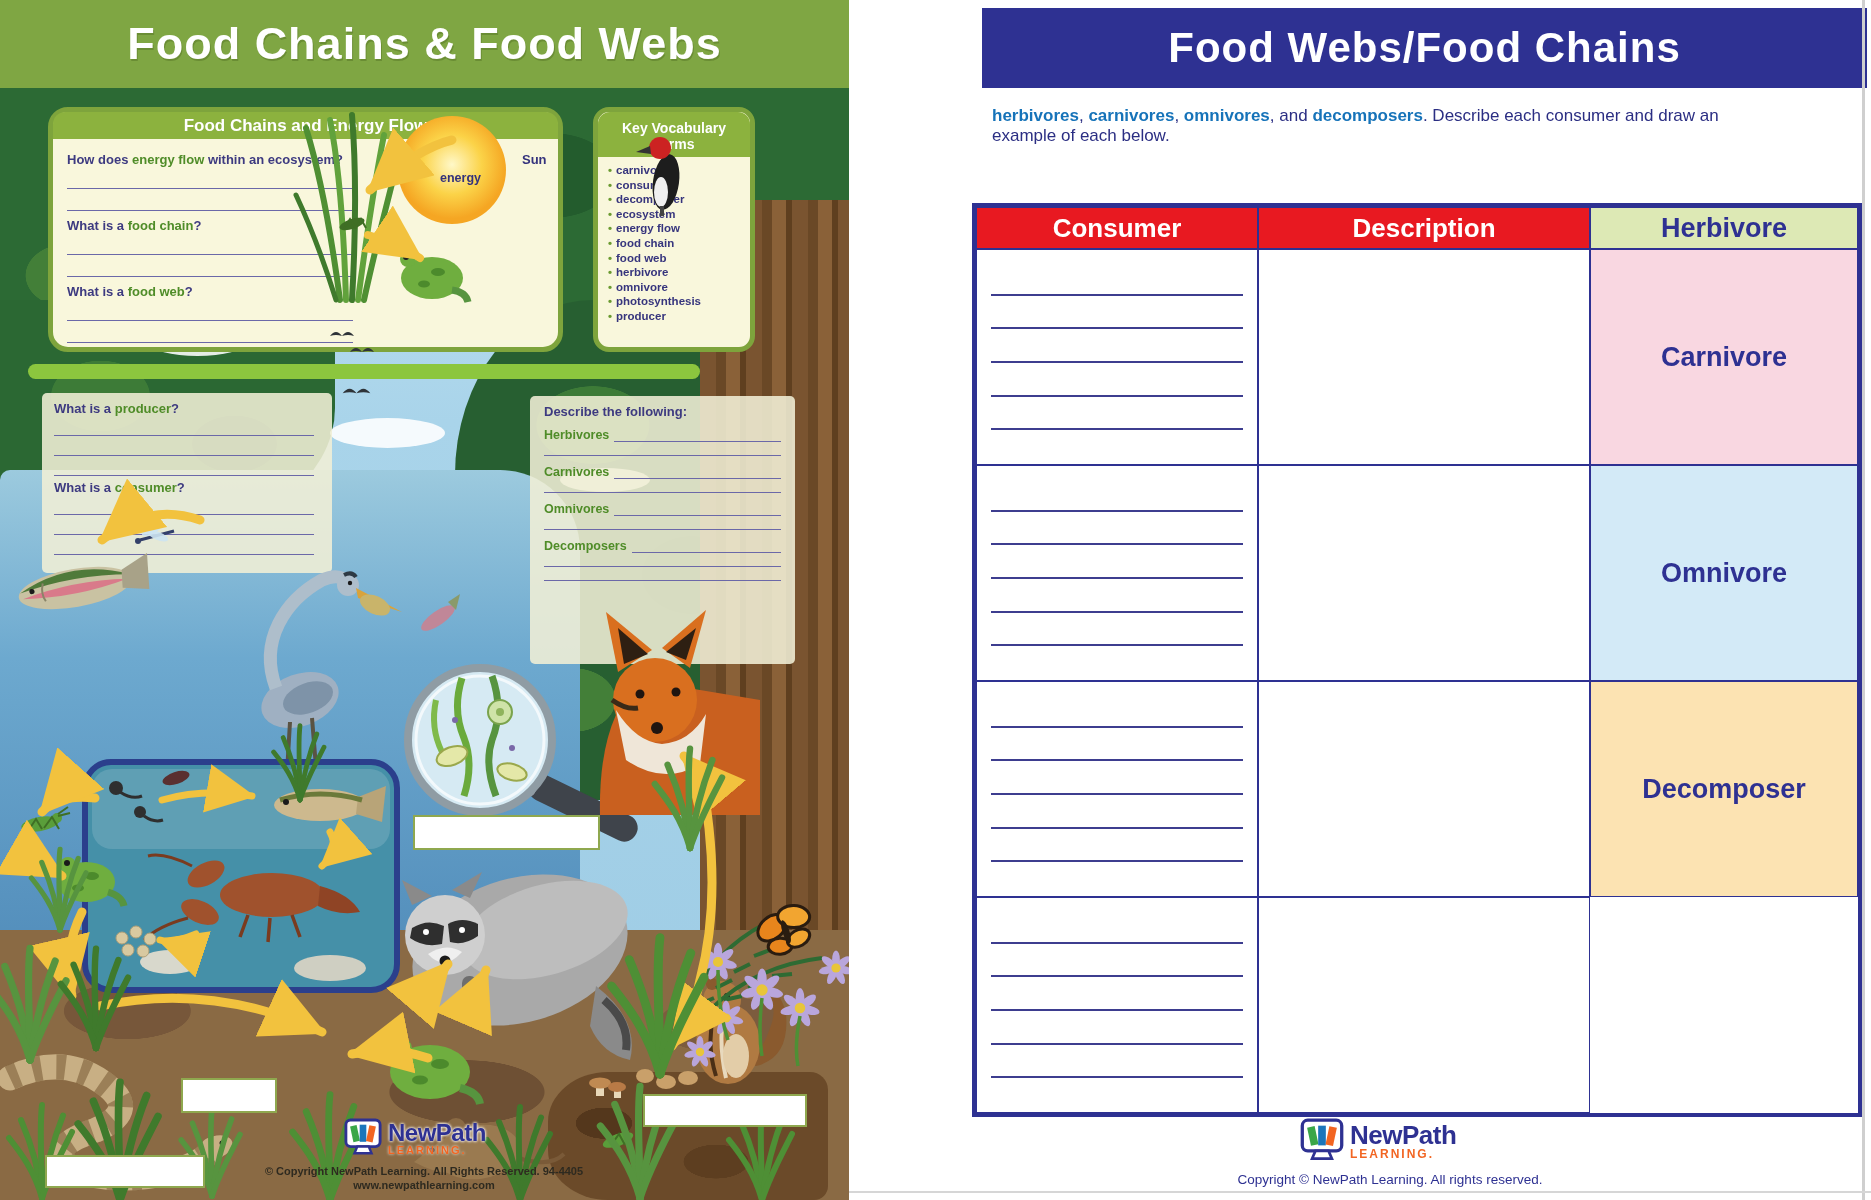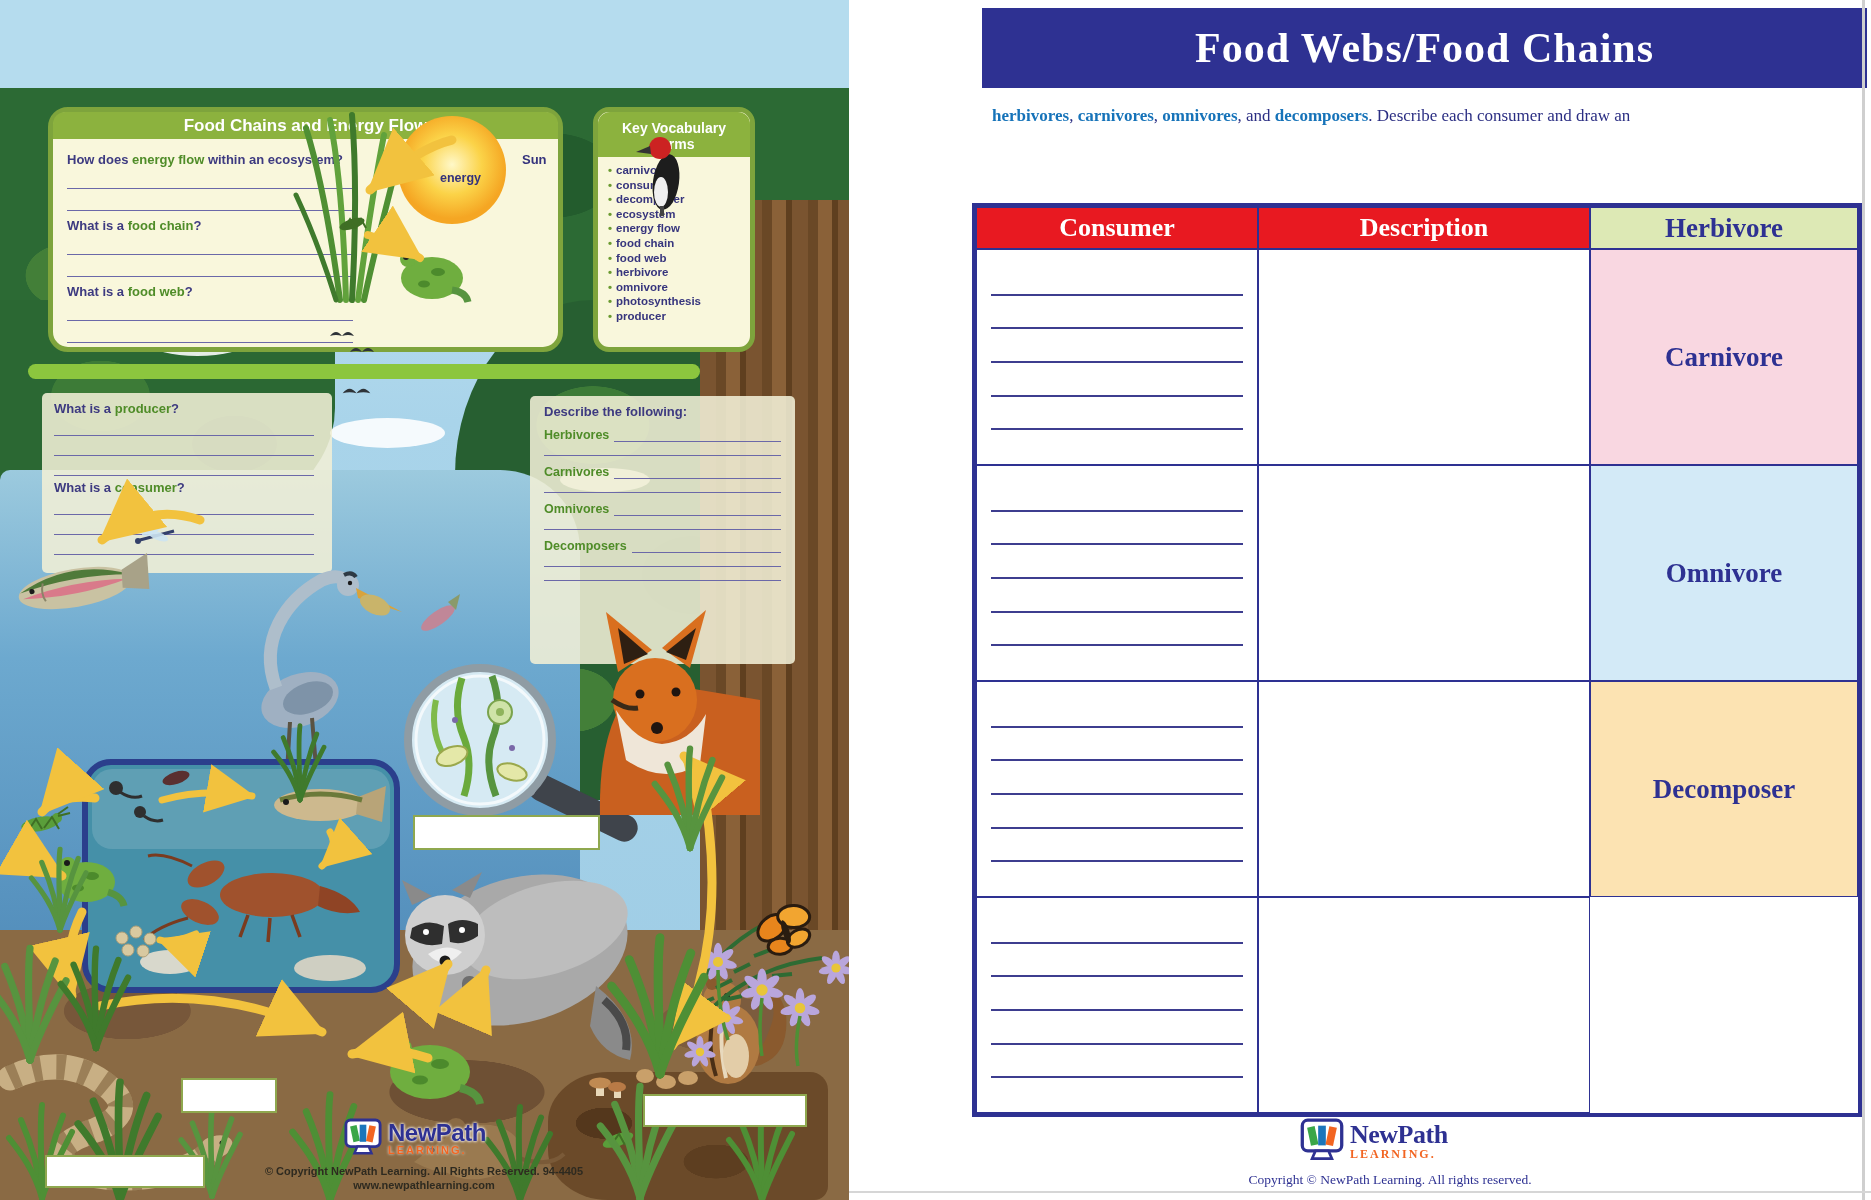--- a/index.html
+++ b/index.html
@@ -78,21 +78,21 @@
   .np-logo{display:flex;align-items:center;gap:6px;z-index:6;}
   .np-text{display:flex;flex-direction:column;line-height:1;}
   .np-name{font-weight:bold;color:#2e3192;letter-spacing:-0.5px;}
   .np-learning{font-weight:bold;color:#f26522;letter-spacing:2px;}
   .poster-logo{left:344px;top:1118px;}
   .poster-logo .np-name{font-size:24px;text-shadow:0 0 3px #fff,0 0 3px #fff;}
   .poster-logo .np-learning{font-size:11px;text-shadow:0 0 3px #fff;}
   .poster-copy{left:124px;top:1164px;width:600px;text-align:center;z-index:6;color:#2e2a20;font-size:11px;line-height:14px;font-weight:bold;}
 
   
-  .worksheet{position:absolute;left:849px;top:0;width:1022px;height:1073px;background:#ffffff;font-family:Liberation Serif, serif;}
+  .worksheet{position:absolute;left:849px;top:0;width:1022px;height:1073px;background:#ffffff;}
   .ws-header{position:absolute;left:133px;top:8px;width:885px;height:80px;background:#2e3192;
              display:flex;align-items:center;justify-content:center;}
   .ws-title{color:#ffffff;font-size:42px;font-weight:bold;letter-spacing:1px;}
   .intro{position:absolute;left:143px;top:106px;width:860px;font-size:17px;line-height:19.5px;color:#2b2e83;}
   .bb{color:#1673b9;font-weight:bold;}
 
   .ws-table{position:absolute;left:123px;top:203px;width:890px;box-sizing:border-box;
             display:grid;grid-template-columns:282px 332px 1fr;grid-template-rows:42px repeat(4,216px);
             border:4px solid #2e3192;background:#ffffff;}
   .cell{border:1.5px solid #2e3192;box-sizing:border-box;}
@@ -122,20 +122,23 @@
     <div class="abs forest-right"></div>
     <div class="abs trunk"></div>
     <div class="abs pond"></div>
     <div class="abs soil"></div>
     <div class="abs log"></div>
     <div class="abs cloud" style="left:150px;top:330px;width:95px;height:26px;"></div>
     <div class="abs cloud" style="left:330px;top:418px;width:115px;height:30px;"></div>
     <div class="abs cloud" style="left:560px;top:468px;width:90px;height:24px;"></div>
     <div class="abs divider-bar"></div>
 
+    <div class="poster-header">
+      <div class="poster-title">Food Chains &amp; Food Webs</div>
+    </div>
 
     <div class="abs gbox energy-box">
       <div class="gbox-header">Food Chains and Energy Flow</div>
       <div class="energy-qs" id="energy-questions">
           <div class="q"><span>How does </span><span class="kw">energy flow</span><span> within an ecosystem?</span></div>
           <div class="bline"></div>
           <div class="bline"></div>
           <div class="q"><span>What is a </span><span class="kw">food chain</span><span>?</span></div>
           <div class="bline"></div>
           <div class="bline"></div>
@@ -525,20 +528,21 @@
     </div>
   </div>
 
   <div class="worksheet">
     <div class="ws-header">
       <div class="ws-title">Food Webs/Food Chains</div>
     </div>
 
     <div class="intro" id="intro">
         <div class="iline"><span class="bb">herbivores</span><span>, </span><span class="bb">carnivores</span><span>, </span><span class="bb">omnivores</span><span>, and </span><span class="bb">decomposers</span><span>.  Describe each consumer and draw an</span></div>
+        <div class="iline"><span>example of each below.</span></div>
       </div>
 
     <div class="ws-table" id="ws-table">
       <div class="cell hcell">Consumer</div>
       <div class="cell hcell">Description</div>
     <div class="cell lcell" style="background: rgb(221, 233, 181);">Herbivore</div>
         <div class="cell dcell">
           <div class="tline"></div>
           <div class="tline"></div>
           <div class="tline"></div>

